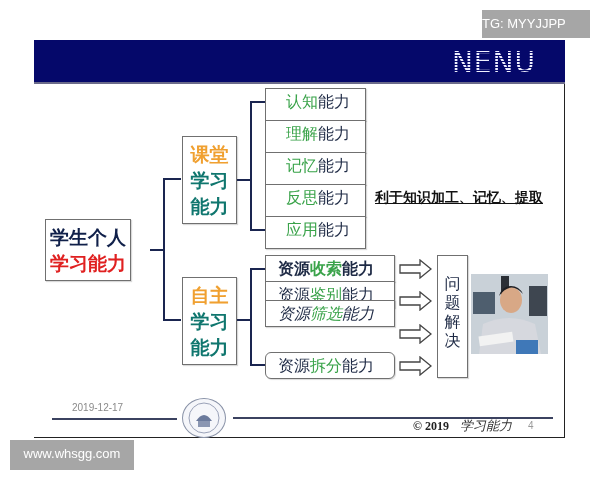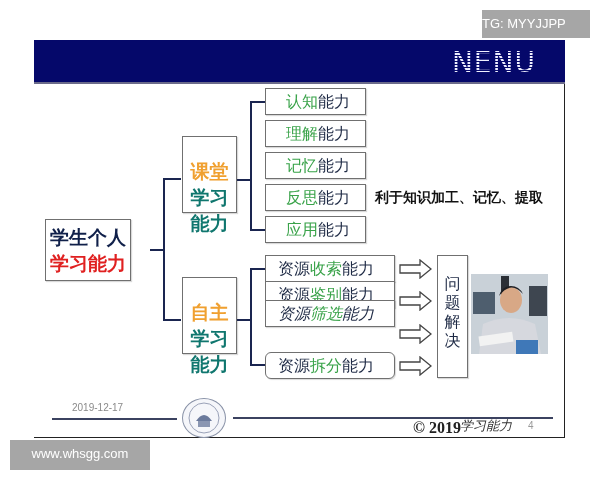--- a/index.html
+++ b/index.html
@@ -44,41 +44,42 @@
       box-shadow: 1px 1px 1px rgba(0,0,0,0.15);
     }
     .main-box {
       left: 45px; top: 219px; width: 86px; height: 62px;
       text-align: center; font-weight: bold; font-size: 19px; line-height: 26px;
       padding-top: 4px;
     }
     .main-box .l1 { color: #10204a; }
     .main-box .l2 { color: #e02020; }
     .cat-box {
-      width: 55px; height: 77px; text-align: center;
-      font-weight: bold; font-size: 19px; line-height: 26px; padding-top: 21px;
+      width: 55px; height: 88px; text-align: center;
+      font-weight: bold; font-size: 19px; line-height: 26px; padding-top: 4px;
     }
     .cat-box .orange { color: #f0a030; }
     .cat-box .navy { color: #0f766e; }
     .skill-box {
-      left: 265px; width: 101px; height: 27px;
+      left: 265px; width: 101px; height: 33px;
       font-size: 16px; line-height: 25px; padding-left: 20px;
     }
     .res-box {
       left: 265px; width: 130px; height: 27px;
       font-size: 16px; line-height: 25px; padding-left: 12px;
     }
     .green { color: #3aa34a; }
     .dark { color: #1e2a45; }
     .bracket-v { background: #1a2550; width: 2px; }
     .bracket-h { background: #1a2550; height: 2px; }
     .note {
       left: 375px; top: 189px;
       font-weight: bold; font-size: 14px; color: #111;
       font-family: "DejaVu Sans", sans-serif;
+      text-decoration: underline;
     }
     .arrow { width: 33px; height: 20px; }
     .solve-box {
       left: 437px; top: 255px; width: 31px; height: 123px;
       font-size: 16px; line-height: 19px; text-align: center;
       padding-top: 18px; color: #1e2a45;
     }
     .photo {
       left: 471px; top: 274px; width: 77px; height: 80px;
       background: linear-gradient(180deg, #cfd6dc 0%, #b9c3cb 40%, #9aa3ab 100%);
@@ -88,33 +89,33 @@
       left: 72px; top: 402px; font-size: 10px; color: #8a8a8a;
       font-family: "Liberation Sans", sans-serif;
     }
     .footer-line-left { left: 52px; top: 418px; width: 125px; height: 2px; background: #3b4260; }
     .footer-line-right { left: 233px; top: 417px; width: 320px; height: 2px; background: #3b4260; }
     .seal {
       left: 182px; top: 398px; width: 44px; height: 40px; border-radius: 50%;
       border: 1px solid #8a93a8; box-sizing: border-box; background: #f5f6fa;
     }
     .footer-copy {
-      left: 413px; top: 419px; font-size: 16px; font-weight: bold; color: #222;
+      left: 413px; top: 419px; font-size: 12px; font-weight: bold; color: #222;
       font-family: "Liberation Serif", serif;
     }
     .footer-org {
       left: 460px; top: 417px; font-size: 13px; color: #333;
       font-family: "DejaVu Serif", serif; font-style: italic;
     }
     .footer-page {
       left: 528px; top: 420px; font-size: 10px; color: #999;
       font-family: "Liberation Sans", sans-serif;
     }
     .www-badge {
-      left: 10px; top: 440px; width: 140px; height: 30px;
+      left: 10px; top: 440px; width: 124px; height: 30px;
       background: #a6a6a6; color: #ffffff;
       font-size: 13px; line-height: 28px; text-align: center;
       font-family: "Liberation Sans", sans-serif;
     }
   </style>
 </head>
 <body>
 
 <div class="abs slide"></div>
 <div class="abs header-bar"></div>
@@ -165,21 +166,21 @@
   <div class="orange">自主</div>
   <div class="navy">学习</div>
   <div class="navy">能力</div>
 </div>
 
 <div class="abs bracket-h" style="left:237px; top:319px; width:13px;"></div>
 <div class="abs bracket-v" style="left:250px; top:268px; height:98px;"></div>
 <div class="abs bracket-h" style="left:250px; top:268px; width:15px;"></div>
 <div class="abs bracket-h" style="left:250px; top:364px; width:15px;"></div>
 
-<div class="abs box res-box" style="top:255px;">
+<div class="abs box res-box" style="top:255px;font-weight:bold;">
   <span class="dark">资源</span><span class="green">收索</span><span class="dark">能力</span>
 </div>
 <div class="abs box res-box" style="top:281px;">
   <span class="dark">资源</span><span class="green">鉴别</span><span class="dark">能力</span>
 </div>
 <div class="abs box res-box" style="top:300px;font-style:italic;">
   <span class="dark">资源</span><span class="green">筛选</span><span class="dark">能力</span>
 </div>
 <div class="abs box res-box" style="top:352px;border-radius:6px;">
   <span class="dark">资源</span><span class="green">拆分</span><span class="dark">能力</span>

